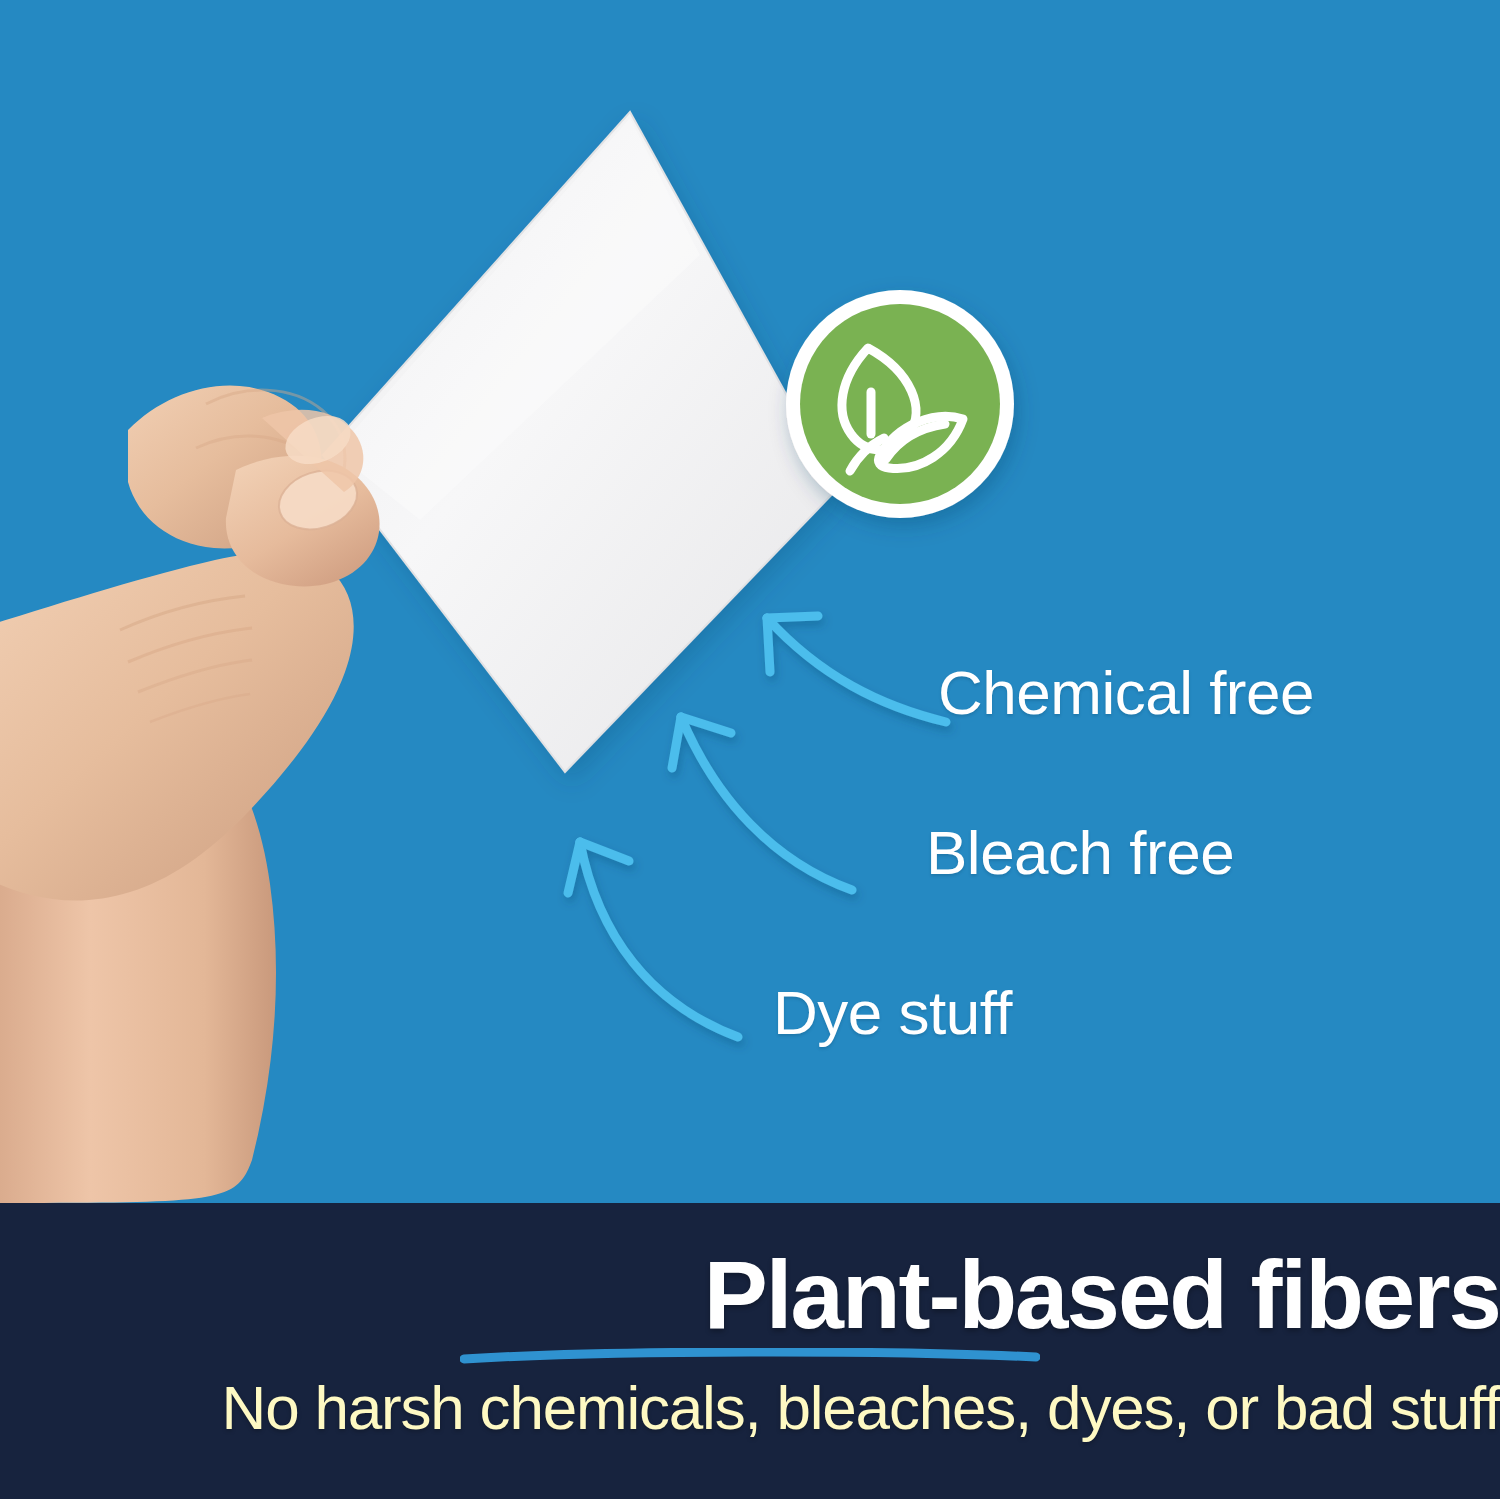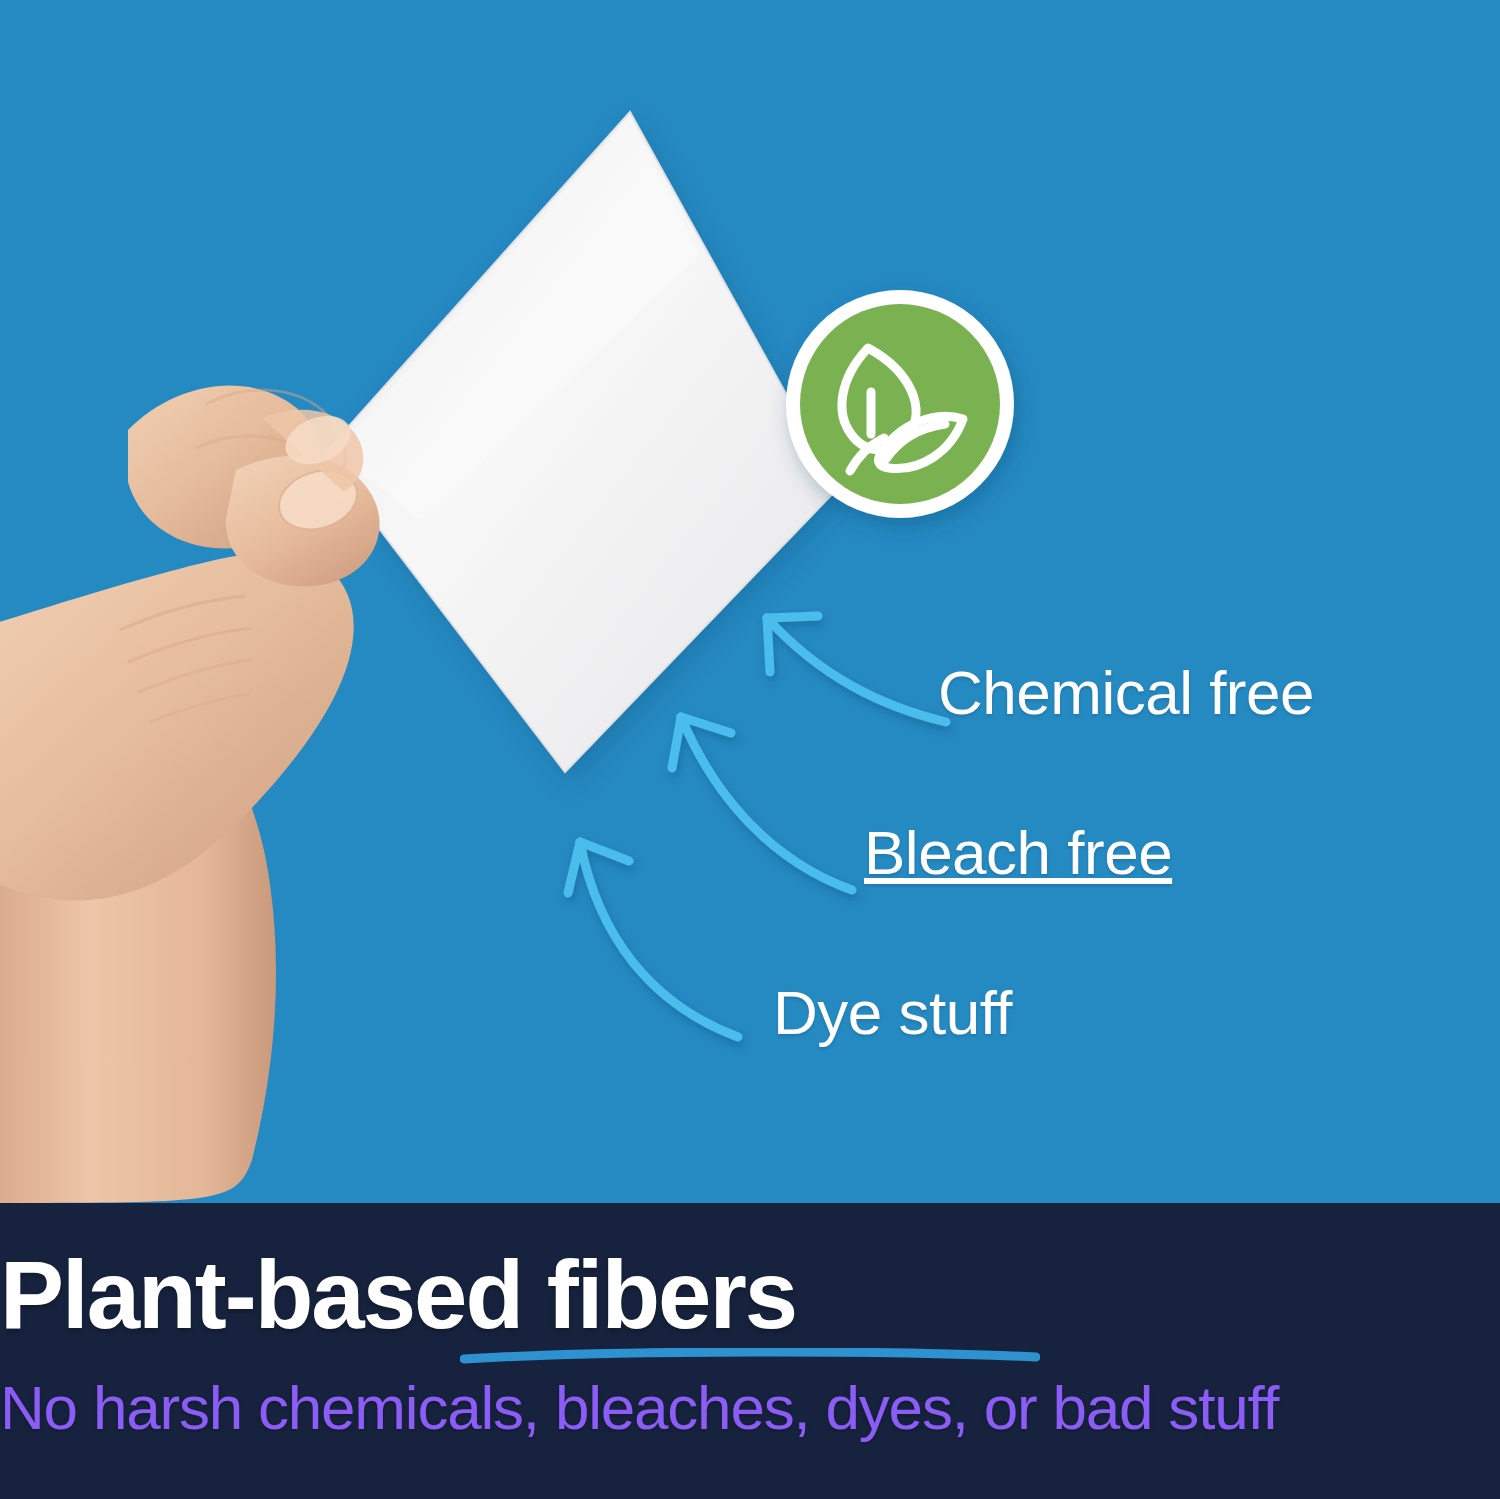--- a/index.html
+++ b/index.html
@@ -36,37 +36,37 @@
     color:#ffffff;
     font-family:"Liberation Sans", sans-serif;
     font-weight:400;
     font-size:62px;
     letter-spacing:-0.5px;
     line-height:1;
     white-space:nowrap;
     text-shadow:0 2px 3px rgba(10,60,90,0.22);
   }
   #label-chemical { left:938px; top:662px; }
-  #label-bleach   { left:864px; top:822px;text-decoration:underline; }
+  #label-bleach   { left:926px; top:822px; }
   #label-dye      { left:773px; top:982px; }
 
   
   #banner {
     position:absolute;
     left:0; top:1203px;
     width:1500px; height:296px;
     background:#17233e;
     overflow:hidden;
   }
   #banner-inner {
     position:absolute;
     left:0; top:0; width:100%; height:100%;
     display:flex;
     flex-direction:column;
-    align-items:flex-start;
+    align-items:flex-end;
     justify-content:flex-start;
     padding-top:44px;
   }
   #banner-heading {
     position:relative;
     color:#ffffff;
     font-family:"Liberation Sans", sans-serif;
     font-weight:700;
     font-size:96px;
     line-height:1;
@@ -78,21 +78,21 @@
     position:absolute;
     left:50%;
     transform:translateX(-50%);
     top:1348px;
     width:580px;
     height:16px;
     pointer-events:none;
   }
   #banner-subheading {
     margin-top:34px;
-    color:#8b5cf6;
+    color:#fef9c3;
     font-family:"Liberation Sans", sans-serif;
     font-weight:400;
     font-size:62px;
     line-height:1;
     letter-spacing:-1.2px;
     white-space:nowrap;
     text-shadow:0 2px 4px rgba(0,0,0,0.25);
   }
 </style>
 </head>

